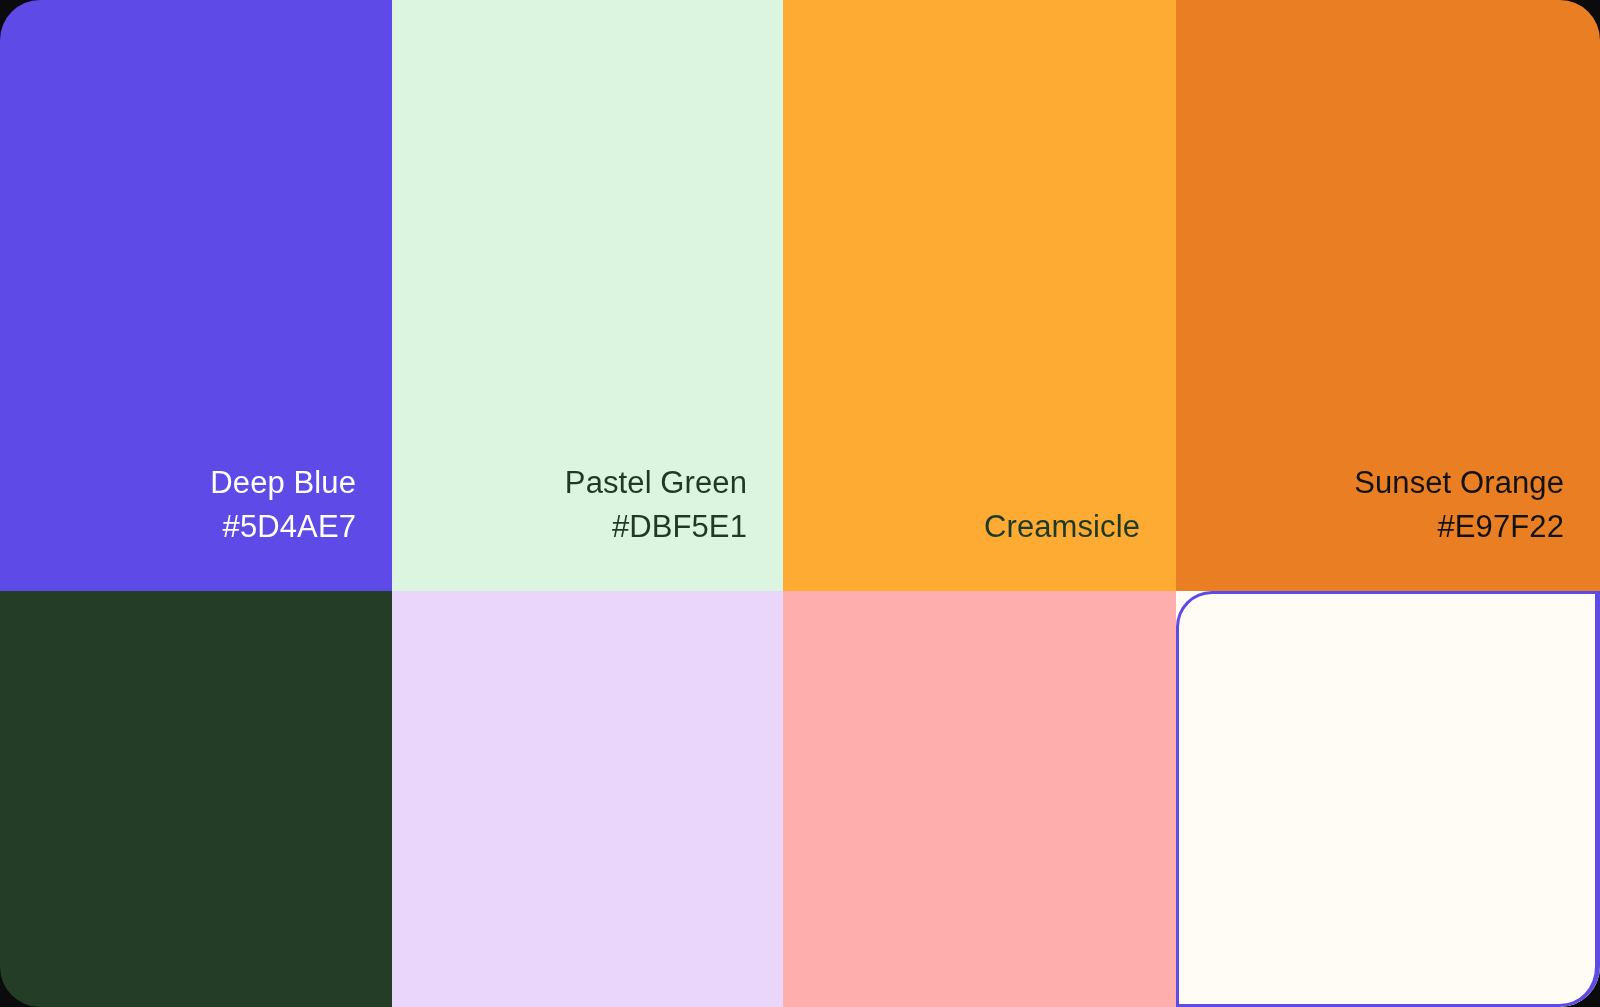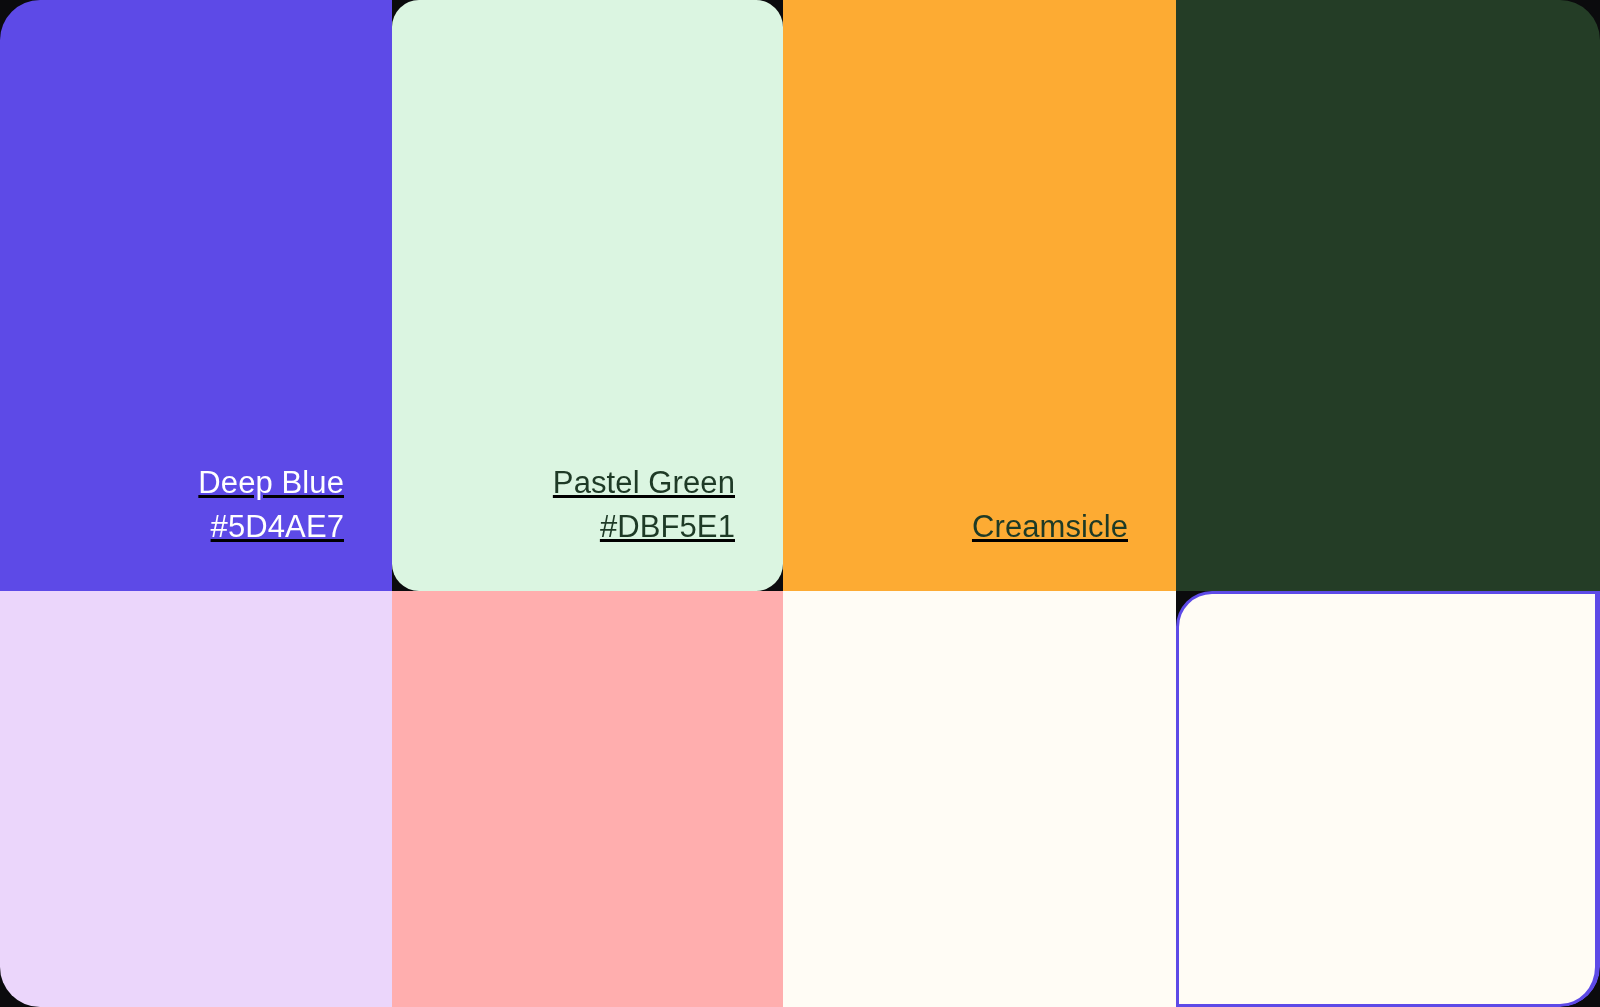--- a/index.html
+++ b/index.html
@@ -29,23 +29,22 @@
     grid-template-columns: 392px 391px 393px 424px;
     grid-template-rows: 591px 416px;
   }
 
   .swatch {
     position: relative;
     display: flex;
     flex-direction: column;
     justify-content: flex-end;
     align-items: flex-end;
-    padding: 0 48px 42px 32px;
+    padding: 0 36px 42px 32px;
     overflow: hidden;
-    text-decoration: underline;
   }
 
   .swatch-label {
     font-size: 31px;
     line-height: 44px;
     letter-spacing: 0.1px;
     text-align: right;
     font-weight: 400;
     max-width: 100%;
     word-wrap: break-word;
@@ -72,33 +71,39 @@
 
   <div class="swatch-grid">
 
     <div class="swatch" id="sw-deep-blue" style="background: rgb(93, 74, 231);">
       <div class="swatch-label" id="lbl-deep-blue" style="color: rgb(255, 255, 255);">
         <span>Deep Blue</span><br>
         <span>#5D4AE7</span>
       </div>
     </div>
 
-    <div class="swatch" id="sw-pastel-green" style="background: rgb(219, 245, 225); border-radius: 27px;">
+    <div class="swatch" id="sw-pastel-green" style="background: rgb(219, 245, 225);">
       <div class="swatch-label" id="lbl-pastel-green" style="color: rgb(30, 58, 38);">
         <span>Pastel Green</span><br>
         <span>#DBF5E1</span>
       </div>
     </div>
 
     <div class="swatch" id="sw-creamsicle" style="background: rgb(253, 171, 51);">
       <div class="swatch-label" id="lbl-creamsicle" style="color: rgb(30, 58, 38);">
         <span>Creamsicle</span><br>
       </div>
     </div>
 
+    <div class="swatch" id="sw-sunset-orange" style="background: rgb(233, 127, 34);">
+      <div class="swatch-label" id="lbl-sunset-orange" style="color: rgb(18, 18, 18);">
+        <span>Sunset Orange</span><br>
+        <span>#E97F22</span>
+      </div>
+    </div>
 
     <div class="swatch" id="sw-dark-green" style="background: rgb(36, 61, 38);"></div>
 
     <div class="swatch" id="sw-lavender" style="background: rgb(235, 214, 251);"></div>
 
     <div class="swatch" id="sw-salmon-pink" style="background: rgb(255, 174, 174);"></div>
 
     <div class="swatch" id="sw-cream-base" style="background: rgb(255, 252, 245);"></div>
 
   </div>

